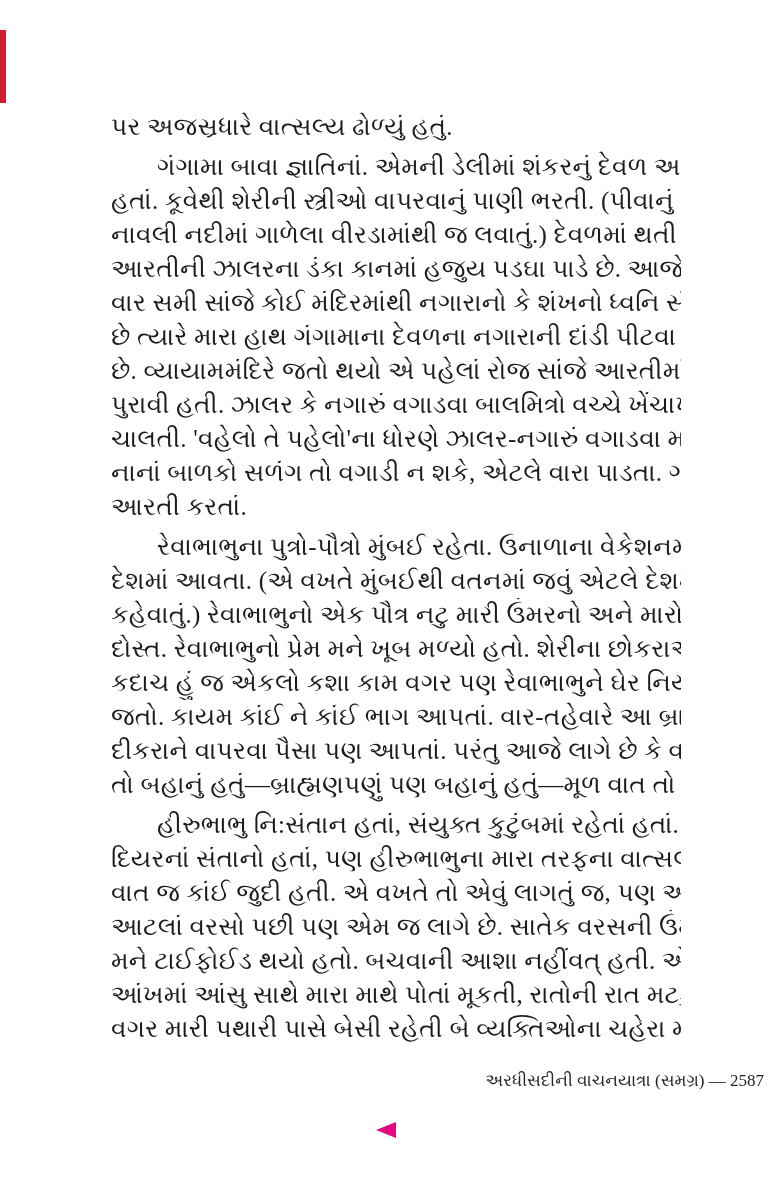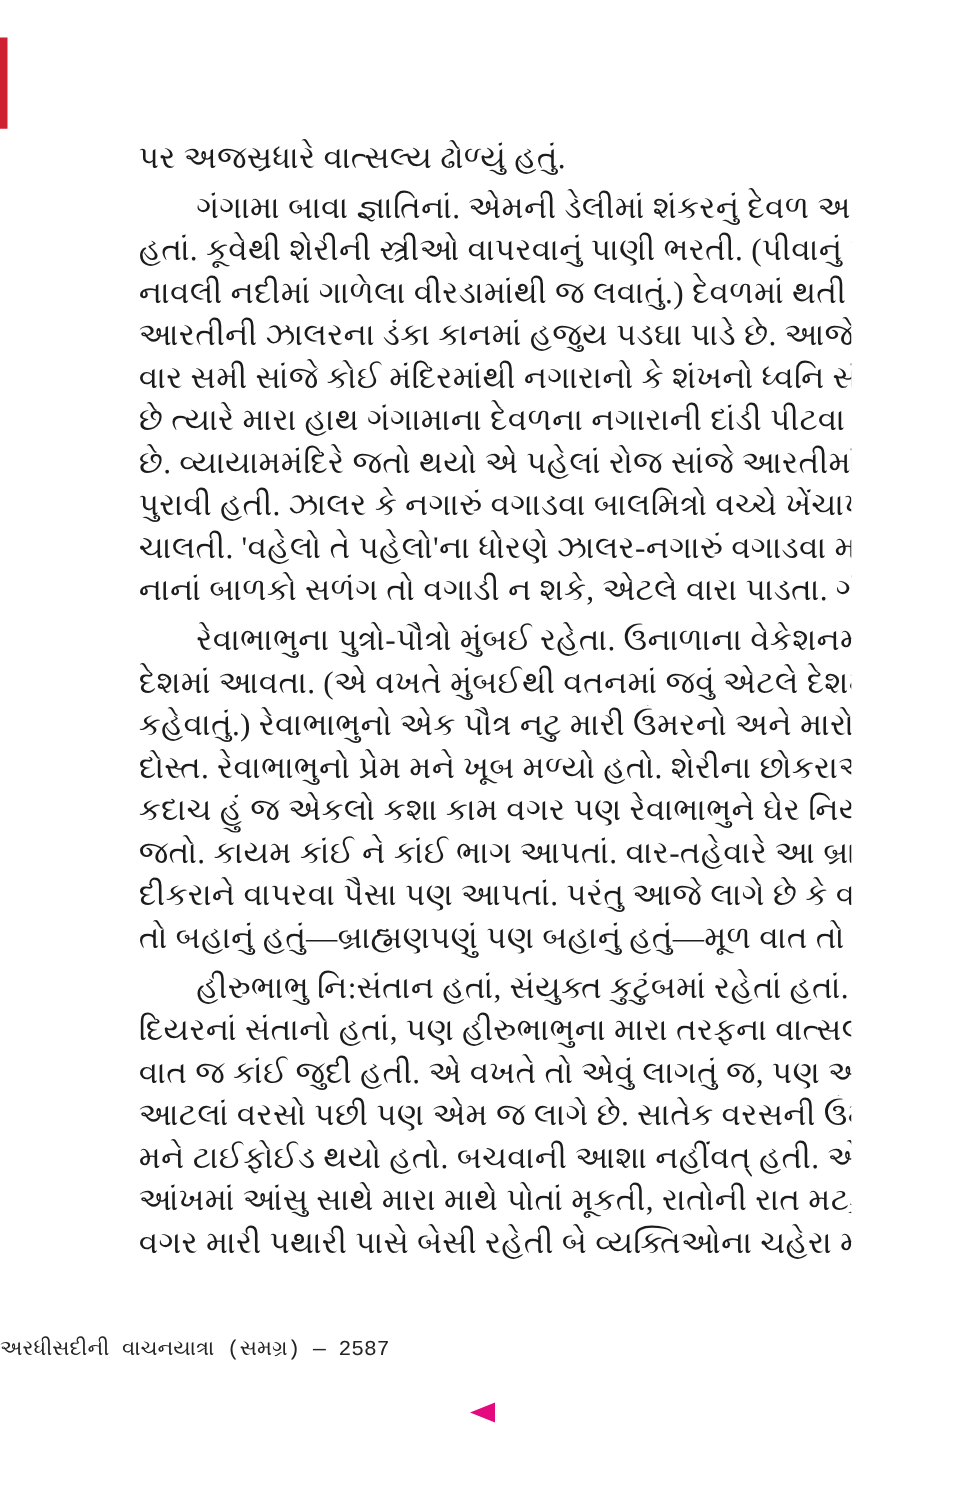--- a/index.html
+++ b/index.html
@@ -51,25 +51,24 @@
     text-align-last: left;
   }
   .para.indent .line:first-child {
     text-indent: 46px;
   }
   .footer {
     position: absolute;
     left: 0;
     top: 1070px;
     width: 764px;
-    text-align: left;
+    text-align: right;
     font-size: 17px;
     line-height: 22px;
     color: #242424;
-    font-family: Liberation Mono, monospace;
   }
   .nav-arrow {
     position: absolute;
     left: 376px;
     top: 1122px;
     width: 0;
     height: 0;
     border-top: 8px solid transparent;
     border-bottom: 8px solid transparent;
     border-right: 20px solid #e5097f;
@@ -91,20 +90,21 @@
         <div class="line">ગંગામા બાવા જ્ઞાતિનાં. એમની ડેલીમાં શંકરનું દેવળ અને કૂવો</div>
         <div class="line">હતાં. કૂવેથી શેરીની સ્ત્રીઓ વાપરવાનું પાણી ભરતી. (પીવાનું પાણી તો</div>
         <div class="line">નાવલી નદીમાં ગાળેલા વીરડામાંથી જ લવાતું.) દેવળમાં થતી સાંજની</div>
         <div class="line">આરતીની ઝાલરના ડંકા કાનમાં હજુય પડઘા પાડે છે. આજેય કોઈ</div>
         <div class="line">વાર સમી સાંજે કોઈ મંદિરમાંથી નગારાનો કે શંખનો ધ્વનિ સંભળાય</div>
         <div class="line">છે ત્યારે મારા હાથ ગંગામાના દેવળના નગારાની દાંડી પીટવા માંડે</div>
         <div class="line">છે. વ્યાયામમંદિરે જતો થયો એ પહેલાં રોજ સાંજે આરતીમાં હાજરી</div>
         <div class="line">પુરાવી હતી. ઝાલર કે નગારું વગાડવા બાલમિત્રો વચ્ચે ખેંચાખેંચી</div>
         <div class="line">ચાલતી. 'વહેલો તે પહેલો'ના ધોરણે ઝાલર-નગારું વગાડવા મળતાં.</div>
         <div class="line">નાનાં બાળકો સળંગ તો વગાડી ન શકે, એટલે વારા પાડતા. ગંગામા</div>
+        <div class="line flush-left">આરતી કરતાં.</div>
       </div>
       <div class="para indent">
         <div class="line">રેવાભાભુના પુત્રો-પૌત્રો મુંબઈ રહેતા. ઉનાળાના વેકેશનમાં સૌ</div>
         <div class="line">દેશમાં આવતા. (એ વખતે મુંબઈથી વતનમાં જવું એટલે દેશમાં જવું</div>
         <div class="line">કહેવાતું.) રેવાભાભુનો એક પૌત્ર નટુ મારી ઉંમરનો અને મારો ખાસ</div>
         <div class="line">દોસ્ત. રેવાભાભુનો પ્રેમ મને ખૂબ મળ્યો હતો. શેરીના છોકરાઓમાં</div>
         <div class="line">કદાચ હું જ એકલો કશા કામ વગર પણ રેવાભાભુને ઘેર નિયમિત</div>
         <div class="line">જતો. કાયમ કાંઈ ને કાંઈ ભાગ આપતાં. વાર-તહેવારે આ બ્રાહ્મણના</div>
         <div class="line">દીકરાને વાપરવા પૈસા પણ આપતાં. પરંતુ આજે લાગે છે કે વારતહેવાર</div>
         <div class="line">તો બહાનું હતું—બ્રાહ્મણપણું પણ બહાનું હતું—મૂળ વાત તો એક</div>

